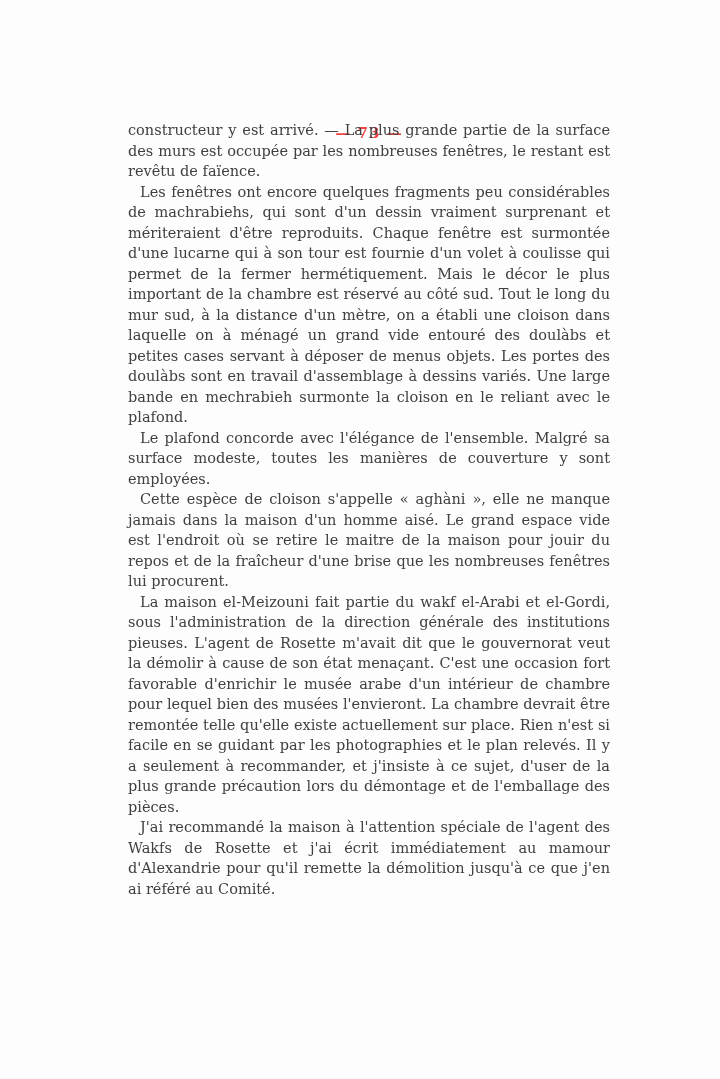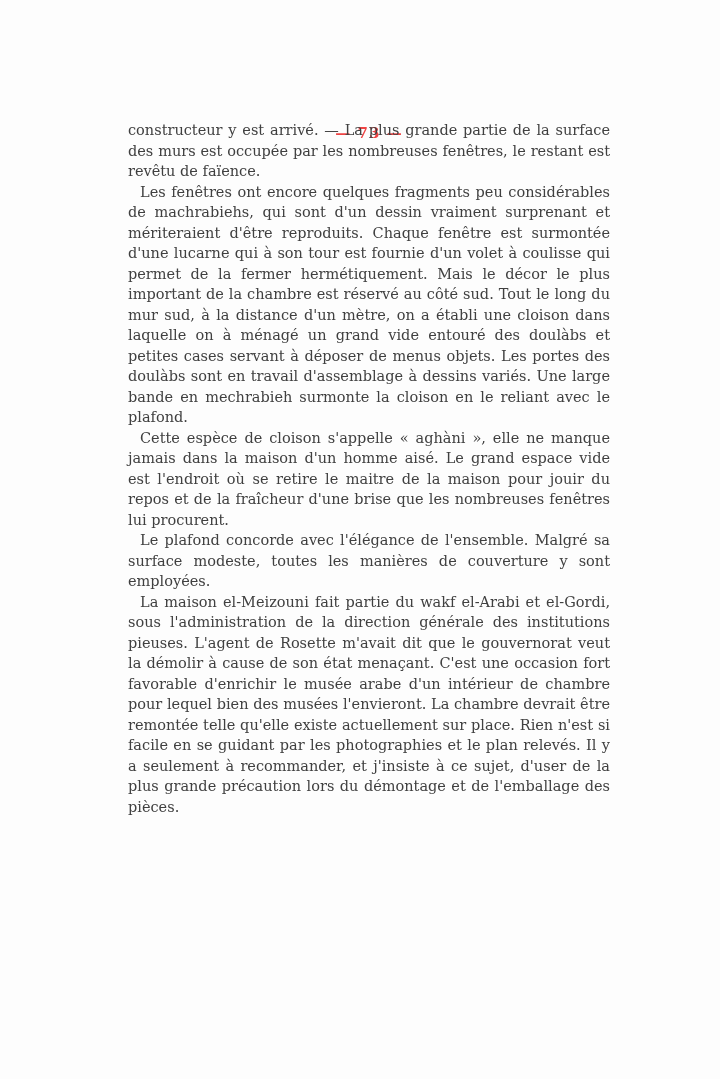--- a/index.html
+++ b/index.html
@@ -50,17 +50,18 @@
 </style>
 </head>
 <body>
 
 <div class="page">
   <div class="page-number">— 73 —</div>
 
   <div class="text-block">
     <p class="para no-indent">constructeur y est arrivé. — La plus grande partie de la surface des murs est occupée par les nombreuses fenêtres, le restant est revêtu de faïence.</p>
     <p class="para">Les fenêtres ont encore quelques fragments peu considérables de machrabiehs, qui sont d'un dessin vraiment surprenant et mériteraient d'être reproduits. Chaque fenêtre est surmontée d'une lucarne qui à son tour est fournie d'un volet à coulisse qui permet de la fermer hermétiquement. Mais le décor le plus important de la chambre est réservé au côté sud. Tout le long du mur sud, à la distance d'un mètre, on a établi une cloison dans laquelle on à ménagé un grand vide entouré des doulàbs et petites cases servant à déposer de menus objets. Les portes des doulàbs sont en travail d'assemblage à dessins variés. Une large bande en mechrabieh surmonte la cloison en le reliant avec le plafond.</p>
+    <p class="para">Le plafond concorde avec l'élégance de l'ensemble. Malgré sa surface modeste, toutes les manières de couverture y sont employées.</p>
     <p class="para">Cette espèce de cloison s'appelle « aghàni », elle ne manque jamais dans la maison d'un homme aisé. Le grand espace vide est l'endroit où se retire le maitre de la maison pour jouir du repos et de la fraîcheur d'une brise que les nombreuses fenêtres lui procurent.</p>
-    <p class="para">Le plafond concorde avec l'élégance de l'ensemble. Malgré sa surface modeste, toutes les manières de couverture y sont employées.</p>
     <p class="para">La maison el-Meizouni fait partie du wakf el-Arabi et el-Gordi, sous l'administration de la direction générale des institutions pieuses. L'agent de Rosette m'avait dit que le gouvernorat veut la démolir à cause de son état menaçant. C'est une occasion fort favorable d'enrichir le musée arabe d'un intérieur de chambre pour lequel bien des musées l'envieront. La chambre devrait être remontée telle qu'elle existe actuellement sur place. Rien n'est si facile en se guidant par les photographies et le plan relevés. Il y a seulement à recommander, et j'insiste à ce sujet, d'user de la plus grande précaution lors du démontage et de l'emballage des pièces.</p>
+    <p class="para">J'ai recommandé la maison à l'attention spéciale de l'agent des Wakfs de Rosette et j'ai écrit immédiatement au mamour d'Alexandrie pour qu'il remette la démolition jusqu'à ce que j'en ai référé au Comité.</p>
   </div>
 </div>
 
 </body></html>

